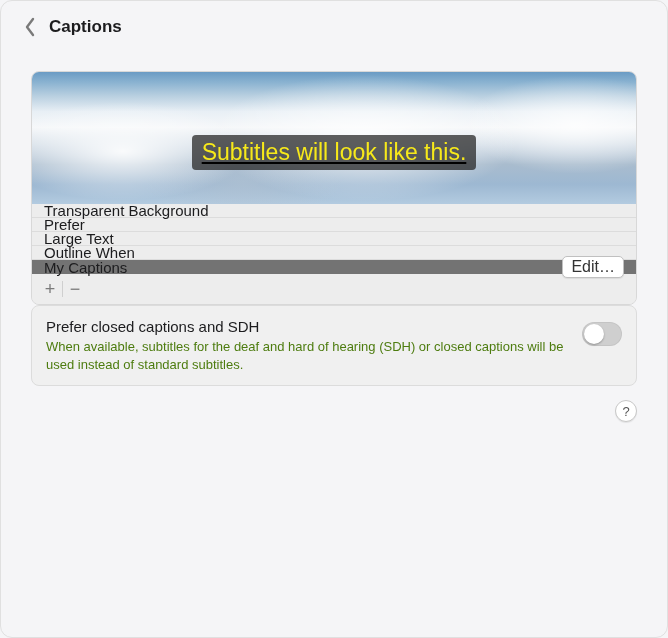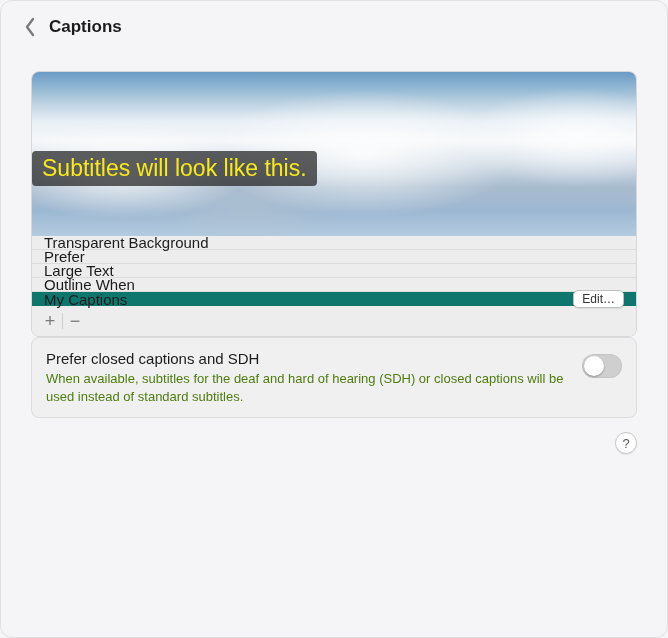--- a/index.html
+++ b/index.html
@@ -40,26 +40,27 @@
     .content {
       padding: 30px 30px 0 30px;
     }
     .preview-box {
       border: 1px solid #d8d8d8;
       border-radius: 8px;
       overflow: hidden;
       background: #ededed;
     }
     .preview-image {
-      height: 164px;
+      height: 132px;
       background: linear-gradient(180deg, #6a9bc4 0%, #8bb3d1 8%, #b8cfe0 18%, #e8eff5 30%, #f5f7f9 42%, #d3dde7 55%, #a9bcce 70%, #9db8d2 85%, #b3cbe0 100%);
       position: relative;
       display: flex;
       align-items: center;
-      justify-content: flex-start;
+      justify-content: center;
+      text-decoration: underline;
     }
     .preview-image::before {
       content: "";
       position: absolute;
       inset: 0;
       background:
         radial-gradient(ellipse 180px 70px at 15% 60%, rgba(255,255,255,0.9), transparent 70%),
         radial-gradient(ellipse 220px 90px at 55% 50%, rgba(255,255,255,0.85), transparent 70%),
         radial-gradient(ellipse 160px 70px at 90% 40%, rgba(255,255,255,0.8), transparent 70%),
         radial-gradient(ellipse 140px 50px at 35% 85%, rgba(180,195,210,0.6), transparent 70%);
@@ -83,31 +84,31 @@
       padding: 0 12px;
       display: flex;
       align-items: center;
       justify-content: space-between;
       font-size: 15px;
       color: #1c1c1e;
       border-bottom: 1px solid #dcdcdc;
       cursor: pointer;
     }
     .style-item.selected {
-      background: #0f766e;
+      background: #737373;
     }
     .style-item:last-of-type {
       border-bottom: none;
     }
     .edit-button {
       background: #fff;
       border: 1px solid #c0c0c0;
       border-radius: 5px;
       padding: 1px 8px;
-      font-size: 12px;
+      font-size: 16px;
       color: #333;
       cursor: pointer;
       box-shadow: 0 1px 1px rgba(0,0,0,0.08);
     }
     .list-controls {
       display: flex;
       align-items: center;
       padding: 4px 6px;
       gap: 0;
       background: #ededed;

